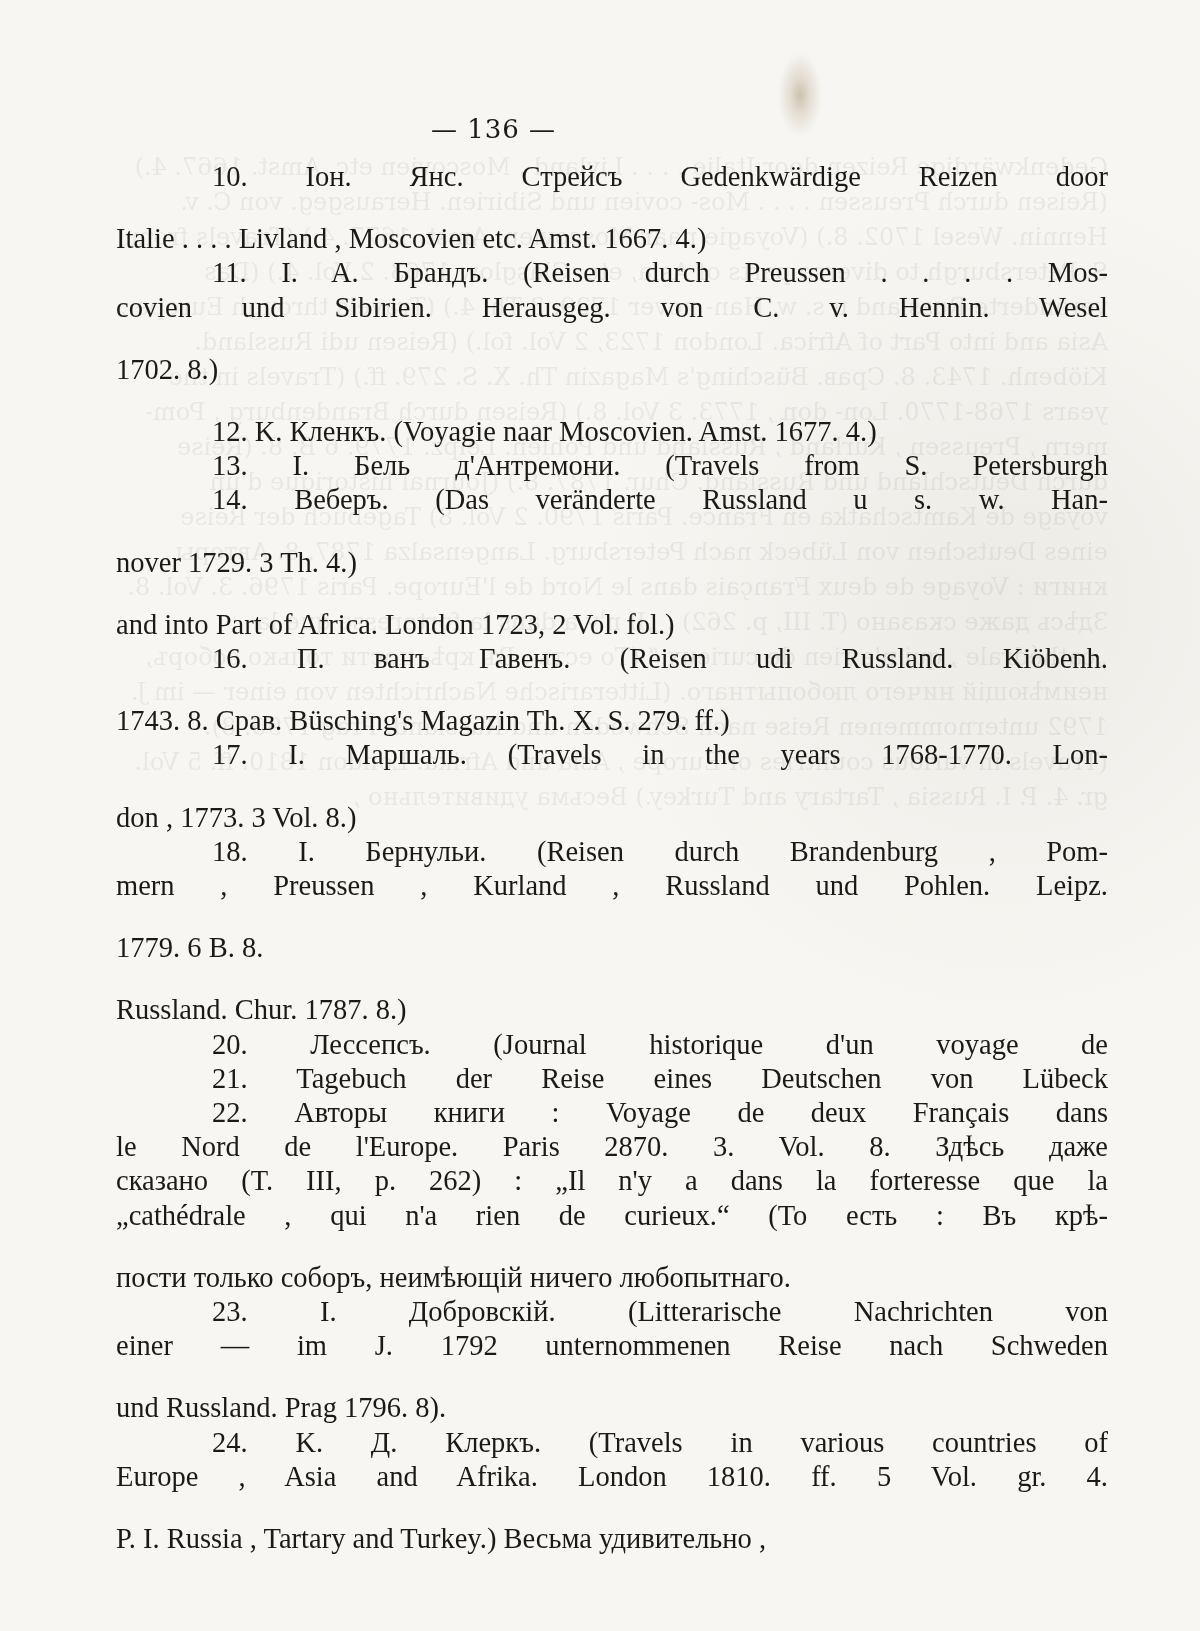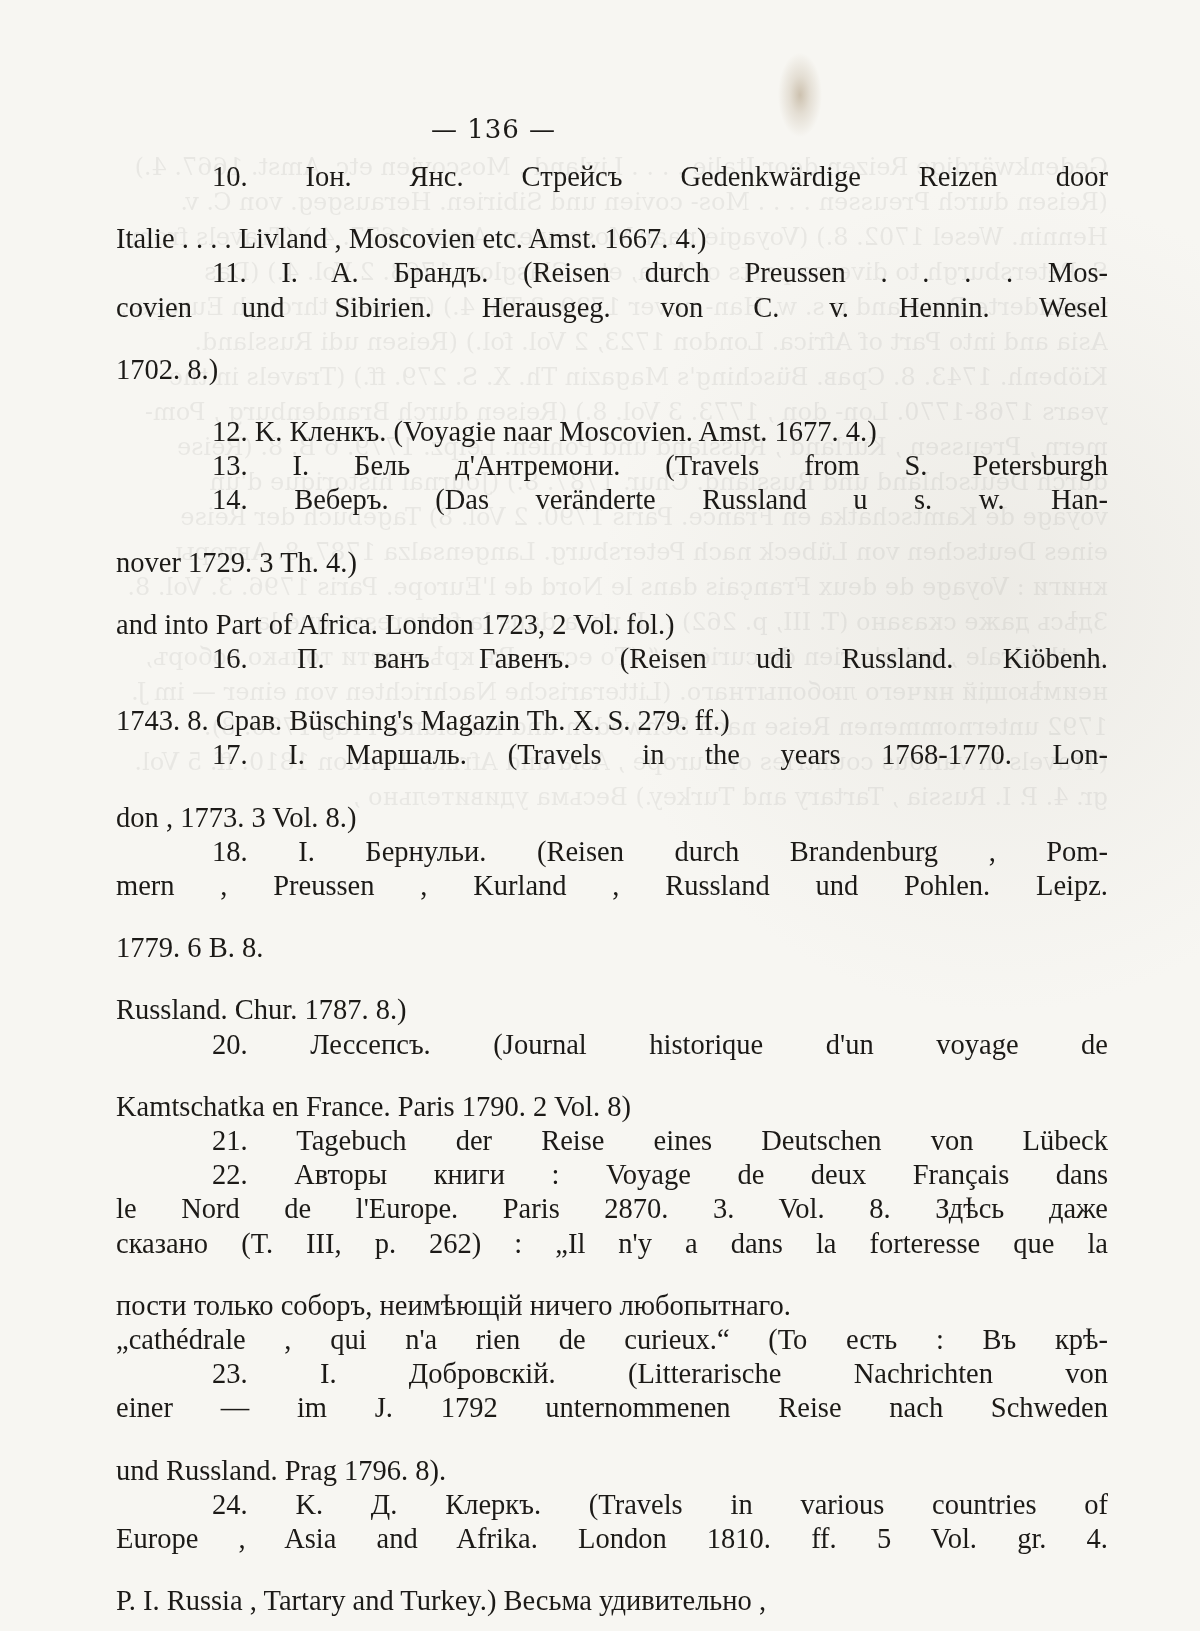--- a/index.html
+++ b/index.html
@@ -119,31 +119,30 @@
       <div>
         <span class="line first"><span>18. </span><span class="author-i">I. Бернульи. </span><span>(Reisen durch Brandenburg , Pom-</span></span>
         <span class="line"><span>mern , Preussen , Kurland , Russland und Pohlen. Leipz.</span></span>
         <span class="line last"><span>1779. 6 B. 8.</span></span>
       </div>
       <div>
         <span class="line last"><span>Russland. Chur. 1787. 8.)</span></span>
       </div>
       <div>
         <span class="line first"><span>20. </span><span class="author-i">Лессепсъ. </span><span>(Journal historique d'un voyage de</span></span>
-        <span class="line last"><span>Kamtschatka en France. Paris 1790. 2 Vol. 8)</span></span>
       </div>
       <div>
         <span class="line first"><span>21. </span><span>Tagebuch der Reise eines Deutschen von Lübeck</span></span>
       </div>
       <div>
         <span class="line first"><span>22. </span><span>Авторы книги : Voyage de deux Français dans</span></span>
         <span class="line"><span>le Nord de l'Europe. Paris 2870. 3. Vol. 8. Здѣсь даже</span></span>
         <span class="line"><span>сказано (T. III, p. 262) : „Il n'y a dans la forteresse que la</span></span>
+        <span class="line"><span>„cathédrale , qui n'a rien de curieux.“ (То есть : Въ крѣ-</span></span>
         <span class="line last"><span>пости только соборъ, неимѣющій ничего любопытнаго.</span></span>
-        <span class="line"><span>„cathédrale , qui n'a rien de curieux.“ (То есть : Въ крѣ-</span></span>
       </div>
       <div>
         <span class="line first"><span>23. </span><span class="author-i">I. Добровскій. </span><span>(Litterarische Nachrichten von</span></span>
         <span class="line"><span>einer — im J. 1792 unternommenen Reise nach Schweden</span></span>
         <span class="line last"><span>und Russland. Prag 1796. 8).</span></span>
       </div>
       <div>
         <span class="line first"><span>24. </span><span class="author-i">K. Д. Клеркъ. </span><span>(Travels in various countries of</span></span>
         <span class="line"><span>Europe , Asia and Afrika. London 1810. ff. 5 Vol. gr. 4.</span></span>
         <span class="line last"><span>P. I. Russia , Tartary and Turkey.) Весьма удивительно ,</span></span>

